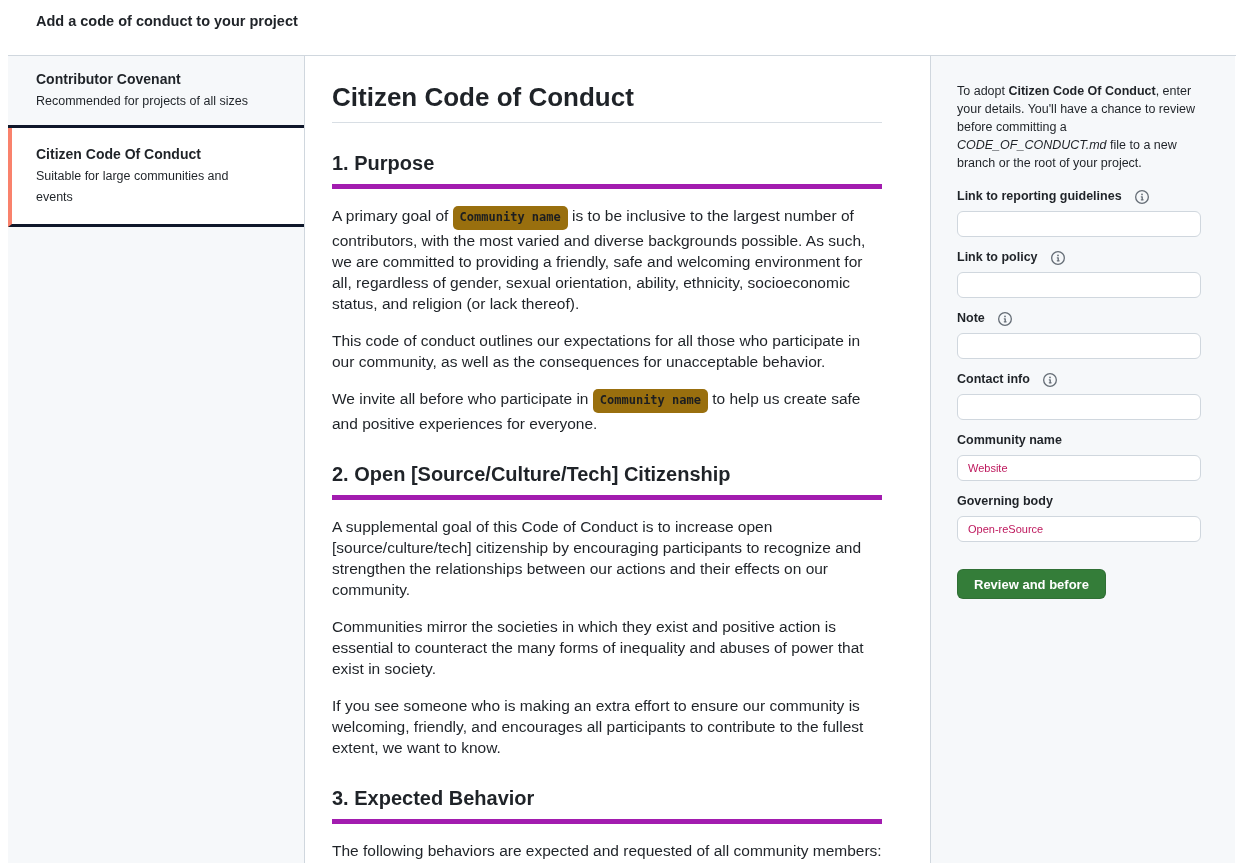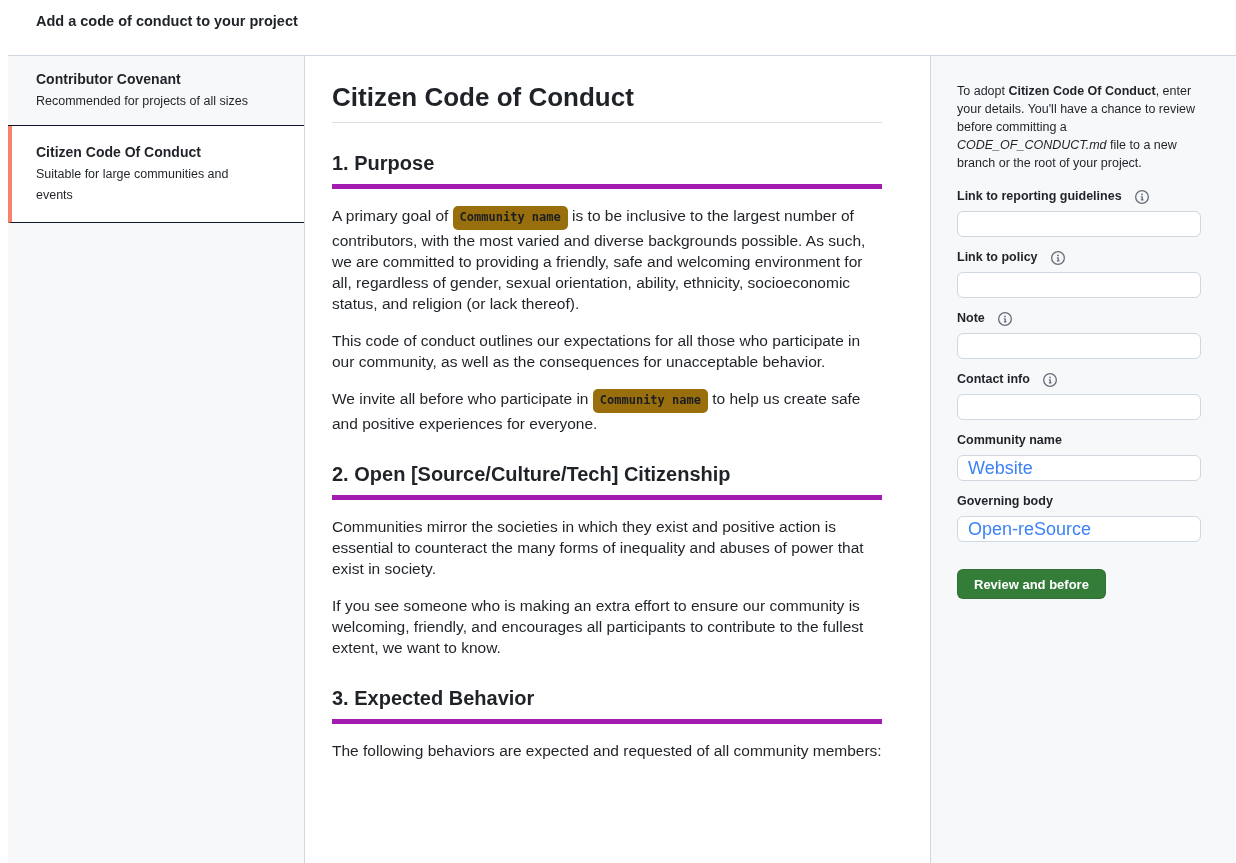--- a/index.html
+++ b/index.html
@@ -7,21 +7,21 @@
     font-family:"Liberation Sans", sans-serif; color:#1f2328; }
   .page { position:relative; width:1236px; height:863px; }
 
   .page-header { height:55px; display:flex; align-items:flex-start; }
   .page-header h2 { font-size:14.5px; font-weight:700; margin:13px 0 0 36px; }
 
   .content { display:flex; margin-left:8px; height:808px; border-top:1px solid #d0d7de; }
 
   
   .sidebar { width:297px; background:#f6f8fa; border-right:1px solid #d0d7de; }
-  .side-item { padding:13px 20px 13px 28px; border-bottom:1px solid #0f172a; cursor:pointer; }
+  .side-item { padding:13px 20px 13px 28px; border-bottom:3px solid #0f172a; cursor:pointer; }
   .side-item .t { font-size:14px; font-weight:700; line-height:20px; }
   .side-item .d { font-size:12.5px; line-height:21px; margin-top:2px; max-width:232px; }
   .side-item.selected { background:#ffffff; border-left:4px solid #f9826c; padding-left:24px; padding-top:16px; padding-bottom:16px; }
 
   
   .main { width:626px; background:#ffffff; border-right:1px solid #d0d7de;
           padding:26px 48px 0 27px; overflow:hidden; }
   .main h1 { font-size:26px; font-weight:600; line-height:30px; padding-bottom:10px;
              border-bottom:1px solid #d8dee4; }
   .main h3 { font-size:20px; font-weight:700; line-height:24px; margin-top:28px;
@@ -33,21 +33,21 @@
 
   
   .panel { width:304px; background:#f6f8fa; padding:26px 35px 0 26px; }
   .panel .intro { font-size:12.5px; line-height:18px; margin-bottom:17px; }
   .field { margin-bottom:13px; }
   .field label { display:flex; align-items:center; gap:13px; font-size:12.5px;
                  font-weight:700; line-height:15px; margin-bottom:7px; }
   .info-icon { display:inline-flex; cursor:pointer; }
   .info-icon svg { width:14px; height:14px; fill:#656d76; }
   .field input { width:244px; height:26px; border:1px solid #d0d7de; border-radius:6px;
-                 background:#ffffff; padding:0 10px; font-size:18px; color:#3b82f6;
+                 background:#ffffff; padding:0 10px; font-size:11px; color:#be185d;
                  font-family:"Liberation Sans", sans-serif; outline:none; }
   .submit-btn { margin-top:14px; height:30px; padding:0 16px; border:1px solid rgba(27,31,36,0.15);
                 border-radius:6px; background:#347d39; color:#ffffff; font-size:13px;
                 font-weight:700; font-family:"Liberation Sans", sans-serif; cursor:pointer; }
 </style>
 </head>
 <body>
 
 <div class="page">
 
@@ -70,20 +70,21 @@
 
     <div class="main">
       <h1>Citizen Code of Conduct</h1>
 
       <h3>1. Purpose</h3>
       <p><span>A primary goal of </span><span class="token">Community name</span><span> is to be inclusive to the largest number of contributors, with the most varied and diverse backgrounds possible. As such, we are committed to providing a friendly, safe and welcoming environment for all, regardless of gender, sexual orientation, ability, ethnicity, socioeconomic status, and religion (or lack thereof).</span></p>
       <p>This code of conduct outlines our expectations for all those who participate in our community, as well as the consequences for unacceptable behavior.</p>
       <p><span>We invite all before who participate in </span><span class="token">Community name</span><span> to help us create safe and positive experiences for everyone.</span></p>
 
       <h3>2. Open [Source/Culture/Tech] Citizenship</h3>
+      <p>A supplemental goal of this Code of Conduct is to increase open [source/culture/tech] citizenship by encouraging participants to recognize and strengthen the relationships between our actions and their effects on our community.</p>
       <p>Communities mirror the societies in which they exist and positive action is essential to counteract the many forms of inequality and abuses of power that exist in society.</p>
       <p>If you see someone who is making an extra effort to ensure our community is welcoming, friendly, and encourages all participants to contribute to the fullest extent, we want to know.</p>
 
       <h3>3. Expected Behavior</h3>
       <p>The following behaviors are expected and requested of all community members:</p>
 
     </div>
 
     <div class="panel">
       <div class="intro"><span>To adopt </span><b>Citizen Code Of Conduct</b><span>, enter your details. You'll have a chance to review before committing a </span><i>CODE_OF_CONDUCT.md</i><span> file to a new branch or the root of your project.</span></div>

